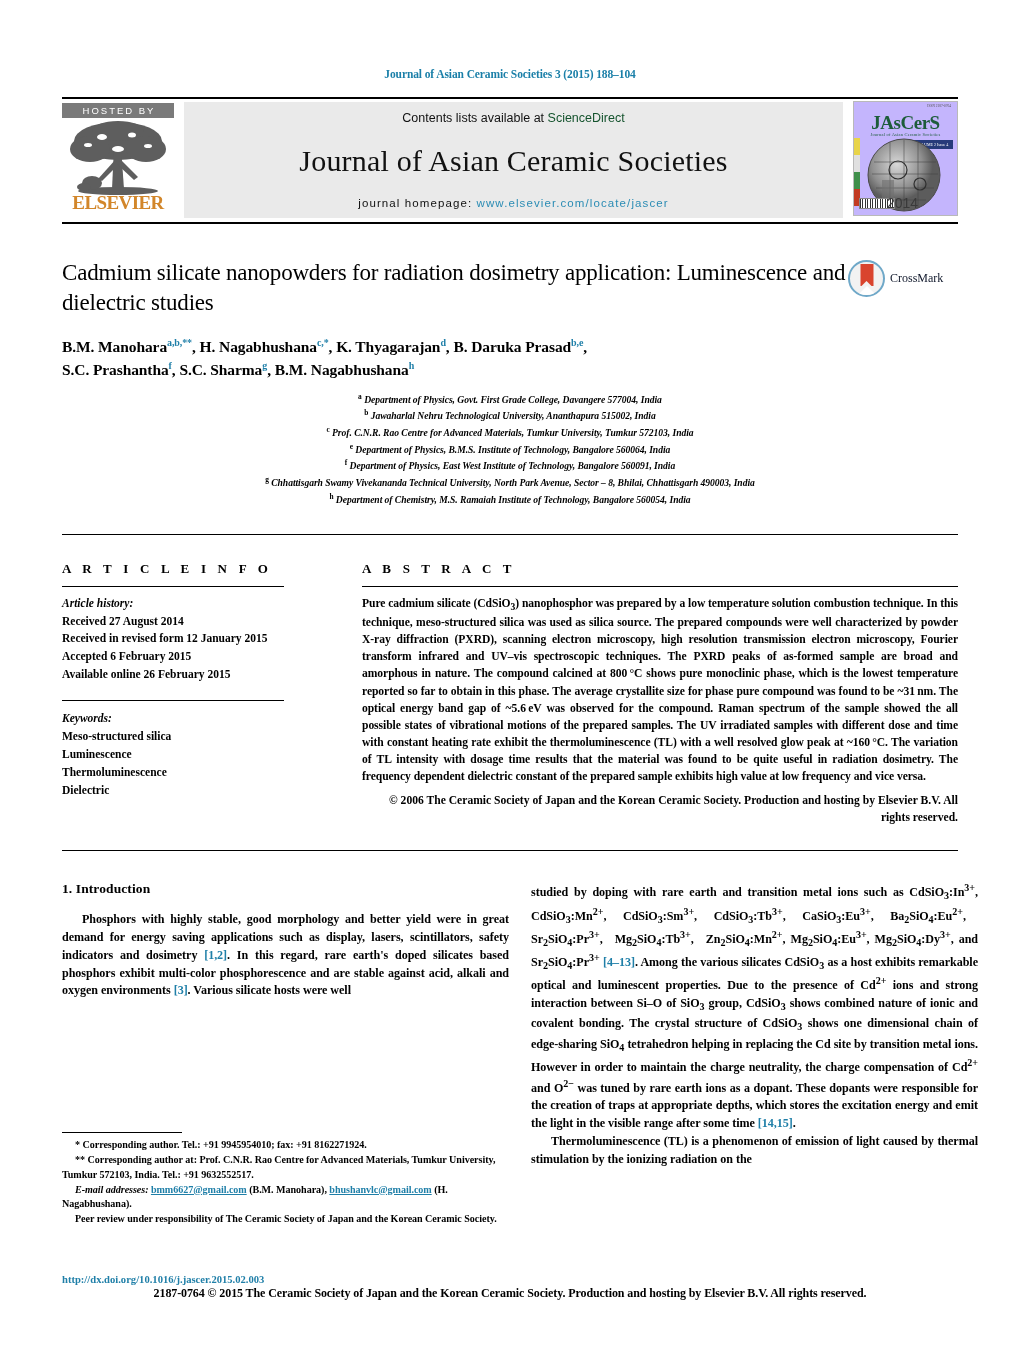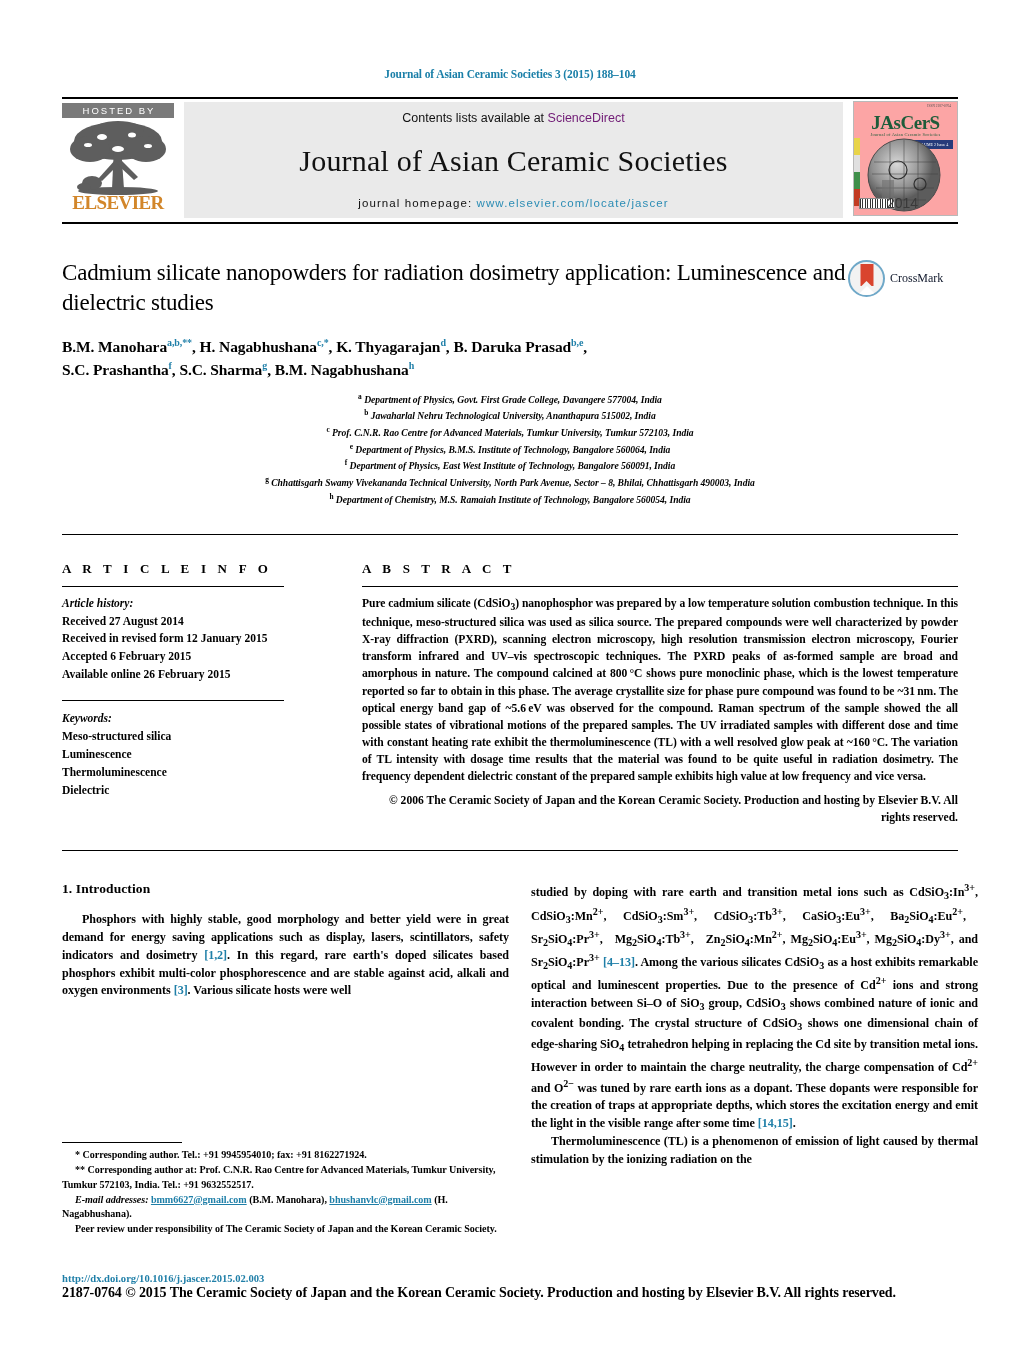--- a/index.html
+++ b/index.html
@@ -82,41 +82,41 @@
     align-items: center;
     justify-content: space-between;
     padding: 9px 0 9px 0;
     box-sizing: border-box;
   }
   .contents-line {
     font-family: "Liberation Sans", sans-serif;
     font-size: 12.5px;
     color: #111;
   }
-  .contents-line .sd { color: #701a75; margin-top: 32px; }
+  .contents-line .sd { color: #14532d; margin-top: 32px; }
   .journal-name {
     font-family: "Liberation Serif", serif;
     font-size: 30px;
     color: #111;
     letter-spacing: 0.2px;
   }
   .homepage-line {
     font-family: "Liberation Sans", sans-serif;
     font-size: 11.5px;
     color: #111;
     letter-spacing: 1.1px;
   }
   .homepage-line .url { color: #2b8cb4; }
 
   .cover-thumb {
     width: 103px;
     flex: 0 0 103px;
     border: 1px solid #b9b9b9;
     margin: 2px 0 6px 0;
-    background: #fca5a5;
+    background: #c4b5fd;
     position: relative;
     overflow: hidden;
   }
   .cover-inner { position: absolute; inset: 0; }
   .cover-title {
     position: absolute; top: 10px; left: 0; right: 0;
     text-align: center;
     font-family: "Liberation Serif", serif;
     font-size: 19px; font-weight: bold; color: #1d5c3a;
     letter-spacing: -0.5px;
@@ -286,23 +286,23 @@
   .footnotes .ind { text-indent: 13px; }
   .footnotes .em { font-style: italic; }
   .lnk { color: #1f7fa8; text-decoration: underline; }
 
   
   .page-footer {
     position: absolute;
     left: 62px; right: 62px; bottom: 50px;
   }
   .doi-line { color: #1f7fa8; font-size: 10.6px; font-weight: bold; }
-  .issn-line { font-size: 14px; font-weight: bold; margin-top: 1px; letter-spacing: -0.1px; }
-
-  .left-footnote-block { position: absolute; left: 62px; bottom: 114px; width: 447px; }
+  .issn-line { font-size: 12px; font-weight: bold; margin-top: 1px; letter-spacing: -0.1px; text-align: center; }
+
+  .left-footnote-block { position: absolute; left: 62px; bottom: 124px; width: 447px; }
 </style>
 </head>
 <body>
 
 <div class="page">
 
   <div class="running-head">Journal of Asian Ceramic Societies 3 (2015) 188–104</div>
 
   <div class="masthead">
 

